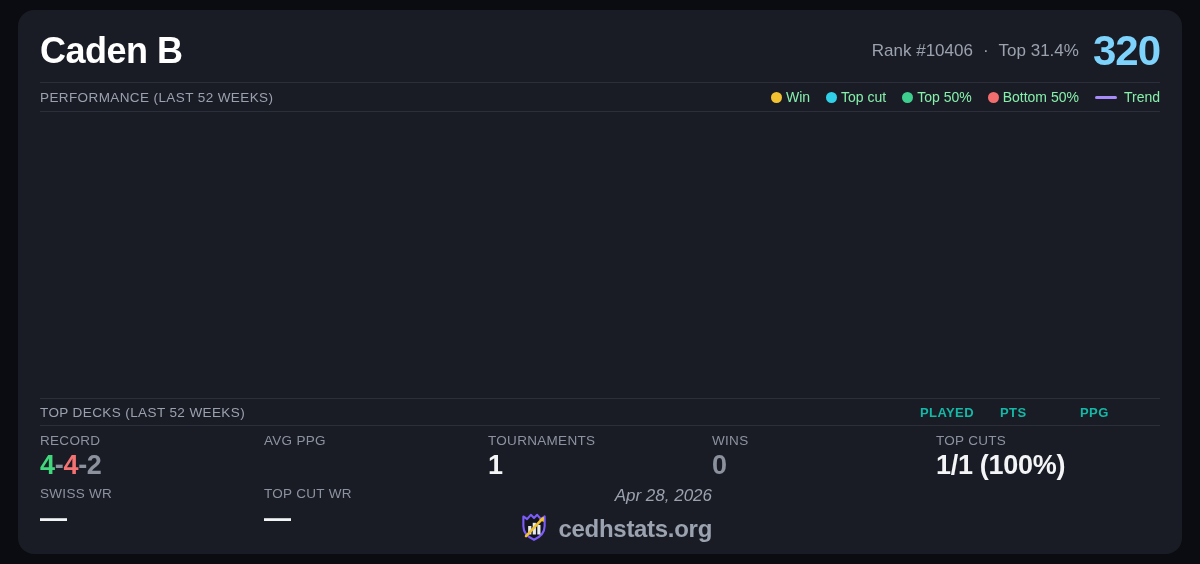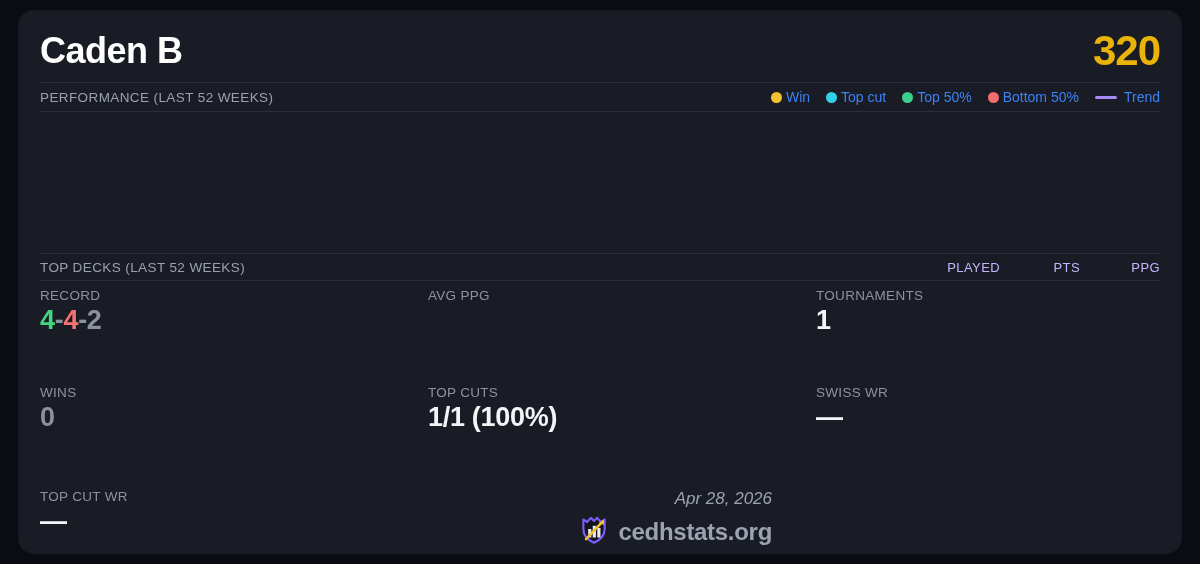--- a/index.html
+++ b/index.html
@@ -27,52 +27,51 @@
     height: 56px; flex: none;
     display: flex; align-items: center; justify-content: space-between;
     padding-bottom: 6px;
   }
   .player-name {
     font-size: 36px; font-weight: 800; color: #ffffff;
     letter-spacing: -0.5px;
   }
   .rank-area { display: flex; align-items: center; gap: 14px; }
   .rank-meta { font-size: 17px; color: #9aa2ae; display: flex; align-items: center; gap: 10px; }
-  .score { font-size: 42px; font-weight: 800; color: #eab308; letter-spacing: -1px; }
+  .score { font-size: 42px; font-weight: 800; color: #7dd3fc; letter-spacing: -1px; }
 
   
   .section-row {
     flex: none; display: flex; align-items: center; justify-content: space-between;
   }
   .perf-row { height: 28px; }
   .decks-row { height: 26px; }
   .section-title { font-size: 13.5px; color: #9aa1ae; letter-spacing: 0.4px; }
 
   
   .legend { display: flex; align-items: center; gap: 16px; }
   .legend-item { display: flex; align-items: center; gap: 4px; }
-  .legend-label { font-size: 14px; color: #3b82f6; }
+  .legend-label { font-size: 14px; color: #86efac; }
   .dot { width: 11px; height: 11px; border-radius: 50%; display: inline-block; }
   .trend-line { width: 22px; height: 3px; border-radius: 2px; display: inline-block; margin-right: 3px; }
 
   
   .chart-area { flex: 1; }
 
   
   .deck-cols { display: flex; }
-  .deck-col { width: 80px; text-align: right; font-size: 13px; color: #c4b5fd; letter-spacing: 0.4px; }
+  .deck-col { width: 80px; font-size: 13px; color: #14b8a6; letter-spacing: 0.4px; font-weight: bold; }
 
   
   .stats-grid {
     flex: none;
     display: grid;
-    grid-template-columns: repeat(3, 1fr);
+    grid-template-columns: repeat(5, 1fr);
     grid-template-rows: 53px 60px;
     padding-top: 7px;
-    gap: 44px;
   }
   .stat-label { font-size: 13.5px; color: #8c93a0; letter-spacing: 0.3px; margin-bottom: 3px; }
   .stat-value { font-size: 27px; font-weight: 800; color: #f3f4f6; line-height: 1.05; letter-spacing: -0.3px; }
   .c-green { color: #42d77d; }
   .c-red { color: #f47272; }
   .c-muted { color: #8b919d; }
 
   
   .footer-cell {
     display: flex; flex-direction: column; align-items: flex-end; justify-content: flex-start;
@@ -84,20 +83,25 @@
 </style>
 </head>
 <body>
 
 <div class="page">
   <div class="card">
 
     <div class="card-header">
       <div class="player-name">Caden B</div>
       <div class="rank-area">
+        <div class="rank-meta">
+          <span>Rank #10406</span>
+          <span>·</span>
+          <span>Top 31.4%</span>
+        </div>
         <div class="score">320</div>
       </div>
     </div>
 
     <div class="divider"></div>
 
     <div class="section-row perf-row">
       <span class="section-title">PERFORMANCE (LAST 52 WEEKS)</span>
       <div class="legend">
         <span class="legend-item">

